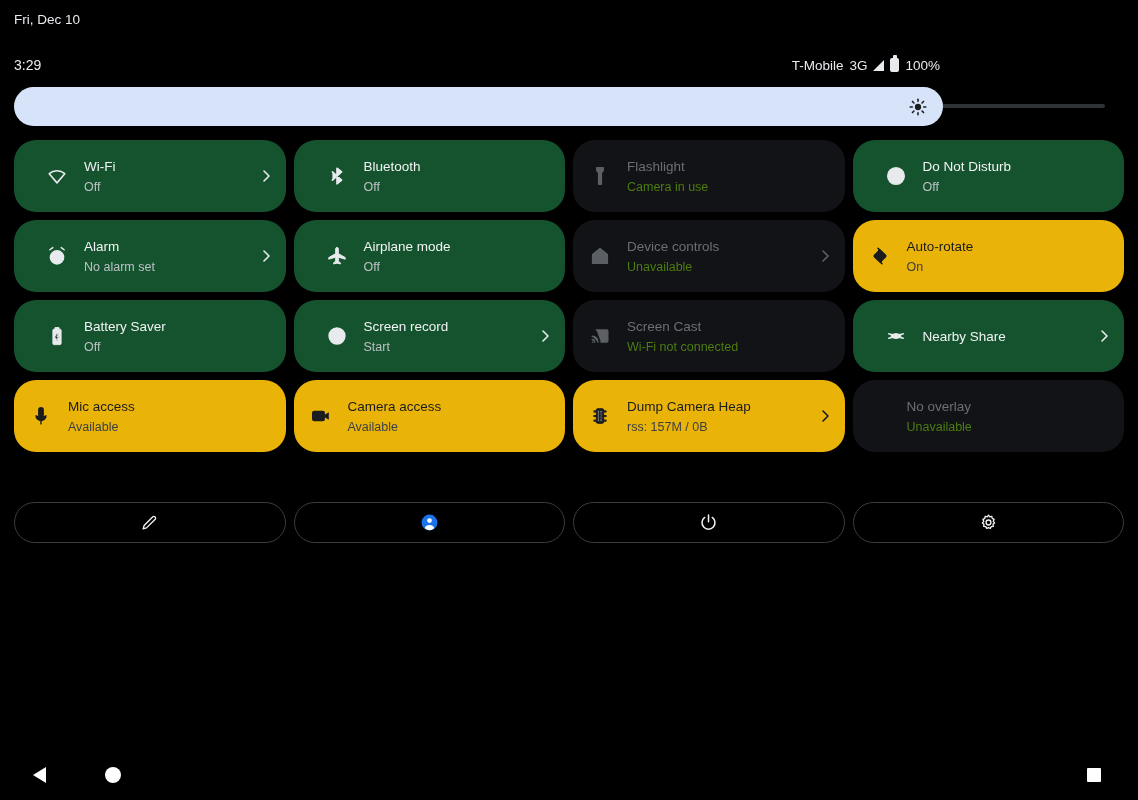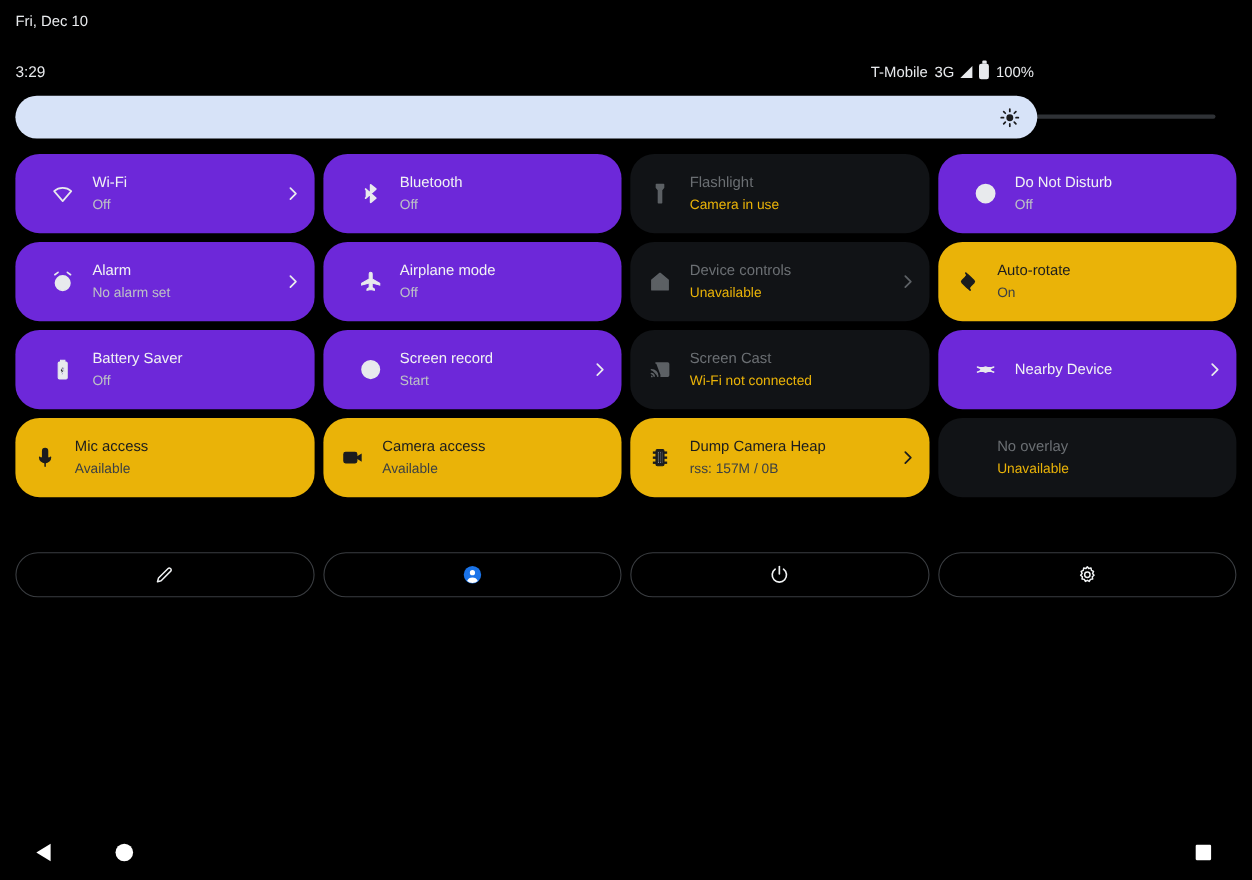--- a/index.html
+++ b/index.html
@@ -57,21 +57,21 @@
     gap:8px 8px;
   }
   .tile {
     height:72px;
     border-radius:22px;
     display:flex; align-items:center;
     padding:0 14px 0 16px;
     position:relative;
     overflow:hidden;
   }
-  .tile.inactive { background:#6d28d9;padding-left:32px; }
+  .tile.inactive { background:#14532d;padding-left:32px; }
   .tile.active   { background:#eab308; }
   .tile.disabled { background:#111316; }
 
   .tile-ico {
     width:22px; height:22px;
     flex:0 0 22px;
     margin-right:16px;
     display:flex; align-items:center; justify-content:center;
   }
   .tile-ico svg { display:block; }
@@ -84,21 +84,21 @@
   .tile-text { flex:1 1 auto; min-width:0; line-height:1.28; }
   .tile-title { font-size:13.5px; white-space:nowrap; overflow:hidden; text-overflow:ellipsis; }
   .tile-sub   { font-size:12.5px; white-space:nowrap; overflow:hidden; text-overflow:ellipsis;text-align:center; }
   .tile-sub:empty { display:none; }
 
   .tile.inactive .tile-title { color:#f1f3f4; }
   .tile.inactive .tile-sub   { color:#bdc1c6; }
   .tile.active   .tile-title { color:#1b1c1e; }
   .tile.active   .tile-sub   { color:#3c4043; }
   .tile.disabled .tile-title { color:#6b6f73; }
-  .tile.disabled .tile-sub   { color:#eab308; }
+  .tile.disabled .tile-sub   { color:#4d7c0f; }
 
   .chev { flex:0 0 auto; margin-left:6px; width:10px; height:16px; }
   .chev svg { display:block; }
   .tile.inactive .chev svg { stroke:#e8eaed; }
   .tile.active   .chev svg { stroke:#1b1c1e; }
   .tile.disabled .chev svg { stroke:#5d6165; }
   .chev.hidden { visibility:hidden; width:0; margin:0; }
 
   
   .footer {
@@ -342,21 +342,21 @@
     </div>
 
     <div class="tile inactive">
       <span class="tile-ico">
         <svg width="22" height="22" viewBox="0 0 24 24" fill="none" stroke-width="1.6" stroke-linecap="round">
           <path d="M4 9.5 C8 9.5 8 14.5 12 14.5 C16 14.5 16 9.5 20 9.5"></path>
           <path d="M4 14.5 C8 14.5 8 9.5 12 9.5 C16 9.5 16 14.5 20 14.5"></path>
         </svg>
       </span>
       <span class="tile-text">
-        <span class="tile-title">Nearby Device</span><br>
+        <span class="tile-title">Nearby Share</span><br>
         
       </span>
       <span class="chev">
         <svg width="10" height="16" viewBox="0 0 10 16" fill="none" stroke-width="1.6" stroke-linecap="round" stroke-linejoin="round">
             <polyline points="2,3 7,8 2,13"></polyline>
           </svg>
       </span>
     </div>
 
     <div class="tile active">

